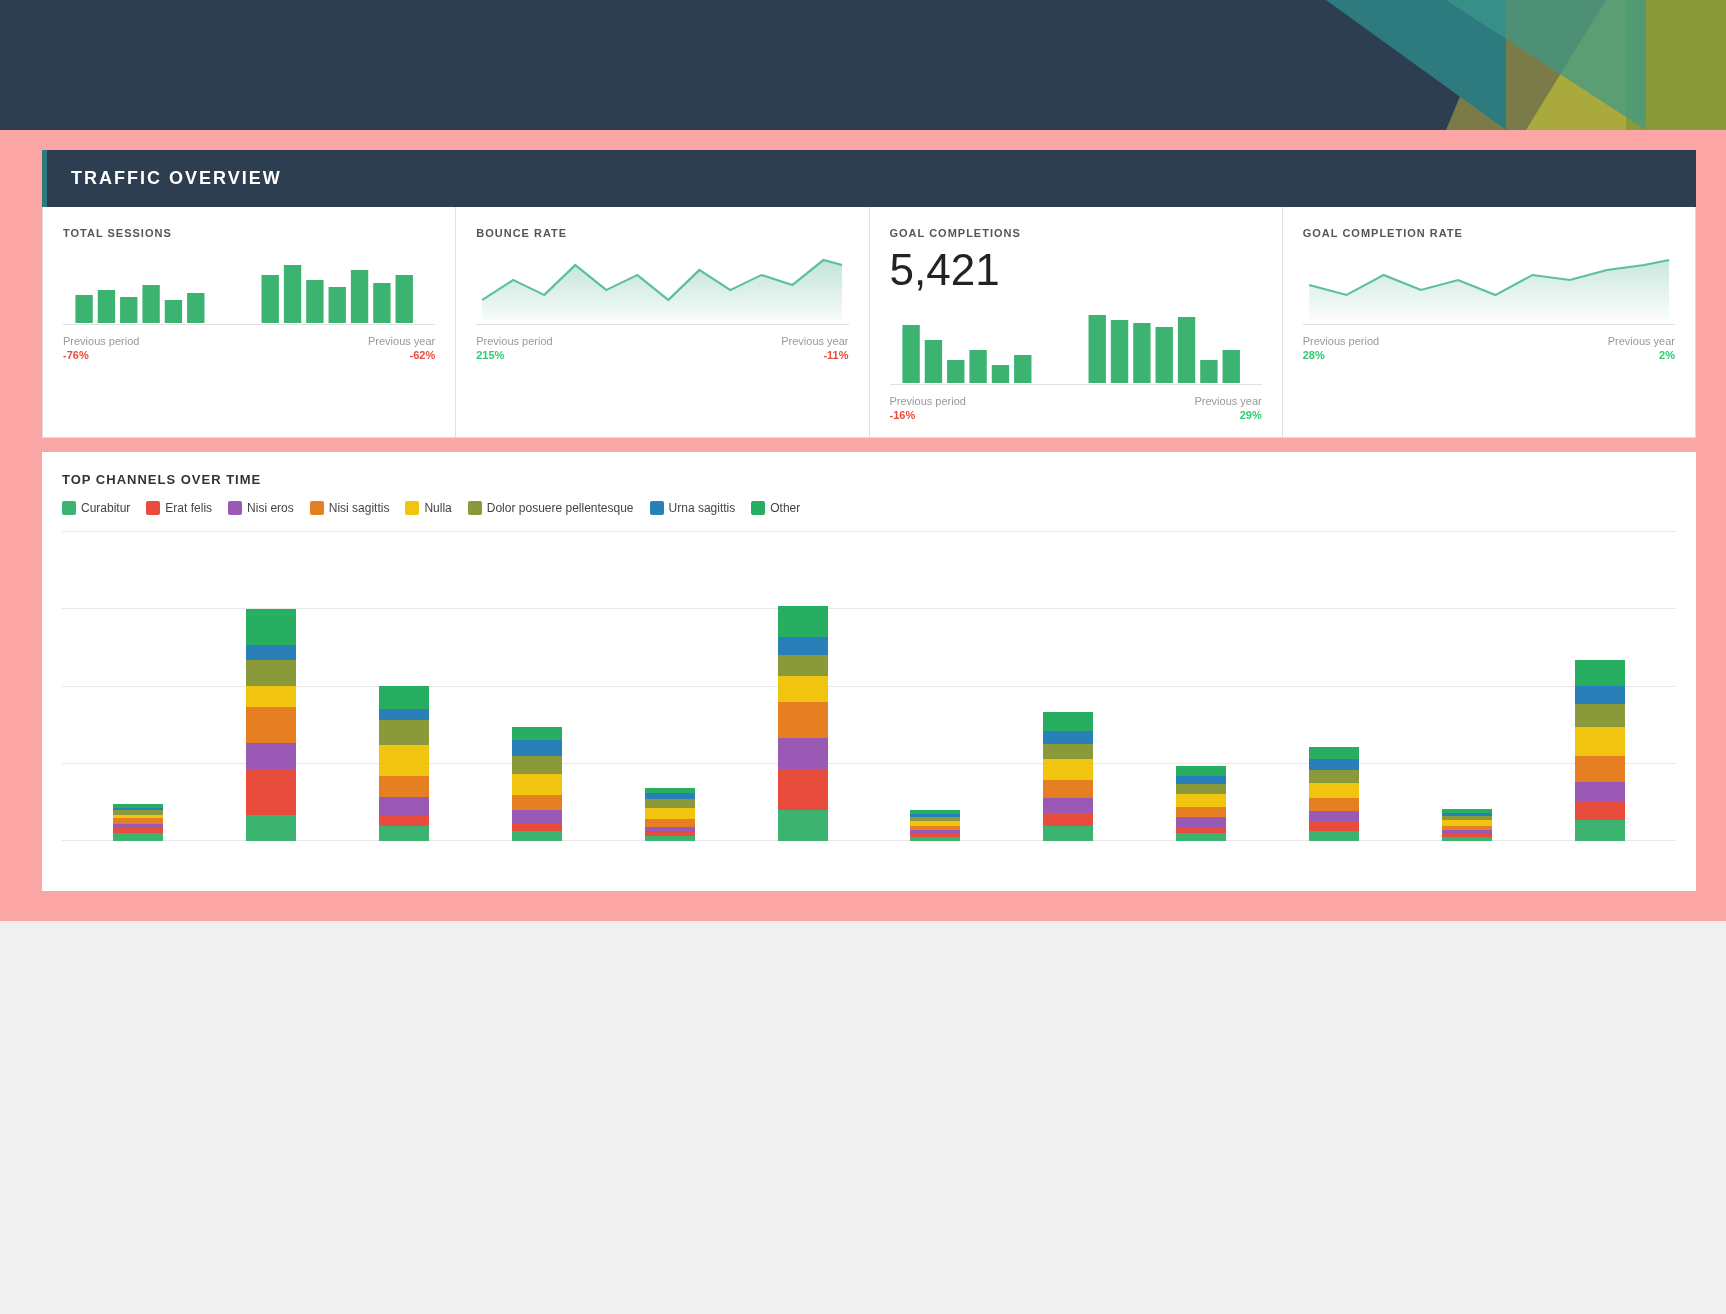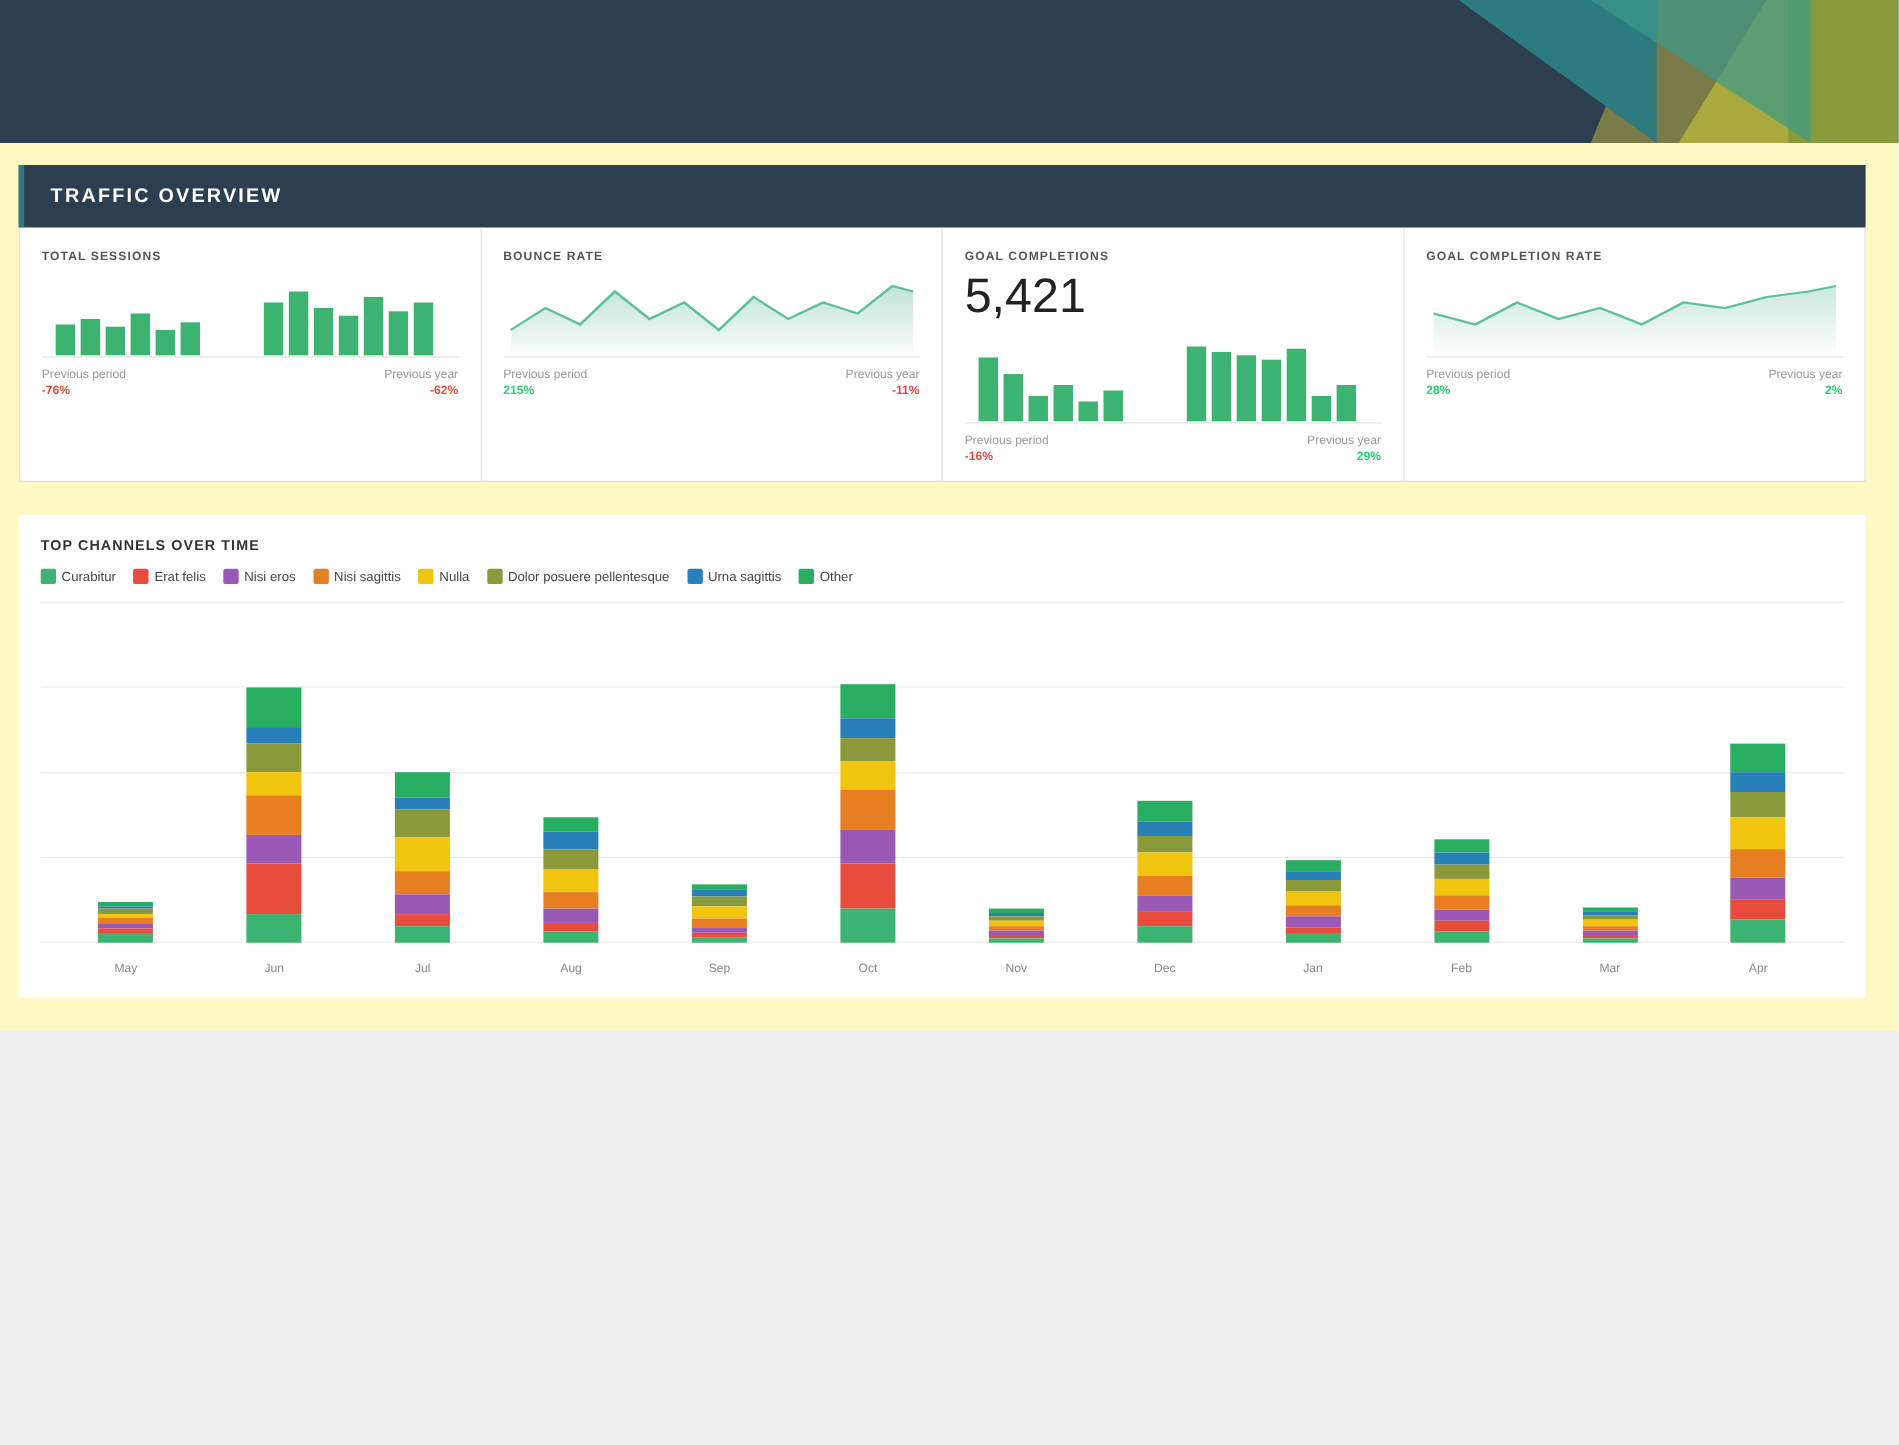--- a/index.html
+++ b/index.html
@@ -26,21 +26,21 @@
       top: 0; right: 0;
       width: 600px; height: 130px;
       z-index: 1;
     }
     .shape1 { position: absolute; top: 0; right: 220px; width: 0; height: 0; border-left: 180px solid transparent; border-top: 130px solid #2e7b7f; }
     .shape2 { position: absolute; top: 0; right: 80px; width: 0; height: 0; border-left: 200px solid transparent; border-top: 130px solid #3a9a8a; opacity: 0.7; }
     .shape3 { position: absolute; top: 0; right: 0; width: 200px; height: 130px; background: #8a9a3a; clip-path: polygon(40% 0, 100% 0, 100% 100%, 0 100%); }
     .shape4 { position: absolute; top: 0; right: 100px; width: 180px; height: 130px; background: #c8b840; clip-path: polygon(30% 0, 100% 0, 100% 100%, 0 100%); opacity: 0.5; }
 
     
-    .main { background: #fef9c3; padding: 20px 30px 30px 17px; }
+    .main { background: #fca5a5; padding: 20px 30px 30px 42px; }
 
     
     .section-header {
       background: #2c3e50;
       padding: 18px 24px;
       margin-bottom: 0;
       border-left: 5px solid #2e7b7f;
     }
     .section-header-title {
       color: white;
@@ -93,21 +93,21 @@
     .kpi-footer-label { color: #999; margin-bottom: 2px; }
     .kpi-footer-value { font-weight: bold; }
     .neg { color: #e74c3c; }
     .pos { color: #2ecc71; }
 
     
     svg.mini-chart { width: 100%; height: 80px; }
 
     
     .channels-section {
-      margin-top: 30px;
+      margin-top: 14px;
       background: white;
       padding: 20px 20px 20px 20px;
     }
     .channels-title {
       font-size: 13px;
       font-weight: bold;
       letter-spacing: 1px;
       color: #333;
       margin-bottom: 14px;
     }
@@ -513,31 +513,17 @@
                 <div class="bar-seg" style="height: 18.0833px; background: rgb(231, 76, 60);"></div>
                 <div class="bar-seg" style="height: 20.6667px; background: rgb(155, 89, 182);"></div>
                 <div class="bar-seg" style="height: 25.8333px; background: rgb(230, 126, 34);"></div>
                 <div class="bar-seg" style="height: 28.4167px; background: rgb(241, 196, 15);"></div>
                 <div class="bar-seg" style="height: 23.25px; background: rgb(138, 154, 58);"></div>
                 <div class="bar-seg" style="height: 18.0833px; background: rgb(41, 128, 185);"></div>
                 <div class="bar-seg" style="height: 25.8333px; background: rgb(39, 174, 96);"></div>
               </div>
             </div>
           </div>
-        <div class="x-labels" id="x-labels-container">
-            <div class="x-label">May</div>
-            <div class="x-label">Jun</div>
-            <div class="x-label">Jul</div>
-            <div class="x-label">Aug</div>
-            <div class="x-label">Sep</div>
-            <div class="x-label">Oct</div>
-            <div class="x-label">Nov</div>
-            <div class="x-label">Dec</div>
-            <div class="x-label">Jan</div>
-            <div class="x-label">Feb</div>
-            <div class="x-label">Mar</div>
-            <div class="x-label">Apr</div>
-          </div>
       </div>
     </div>
   </div>
 
 </div>
 
 </body></html>

